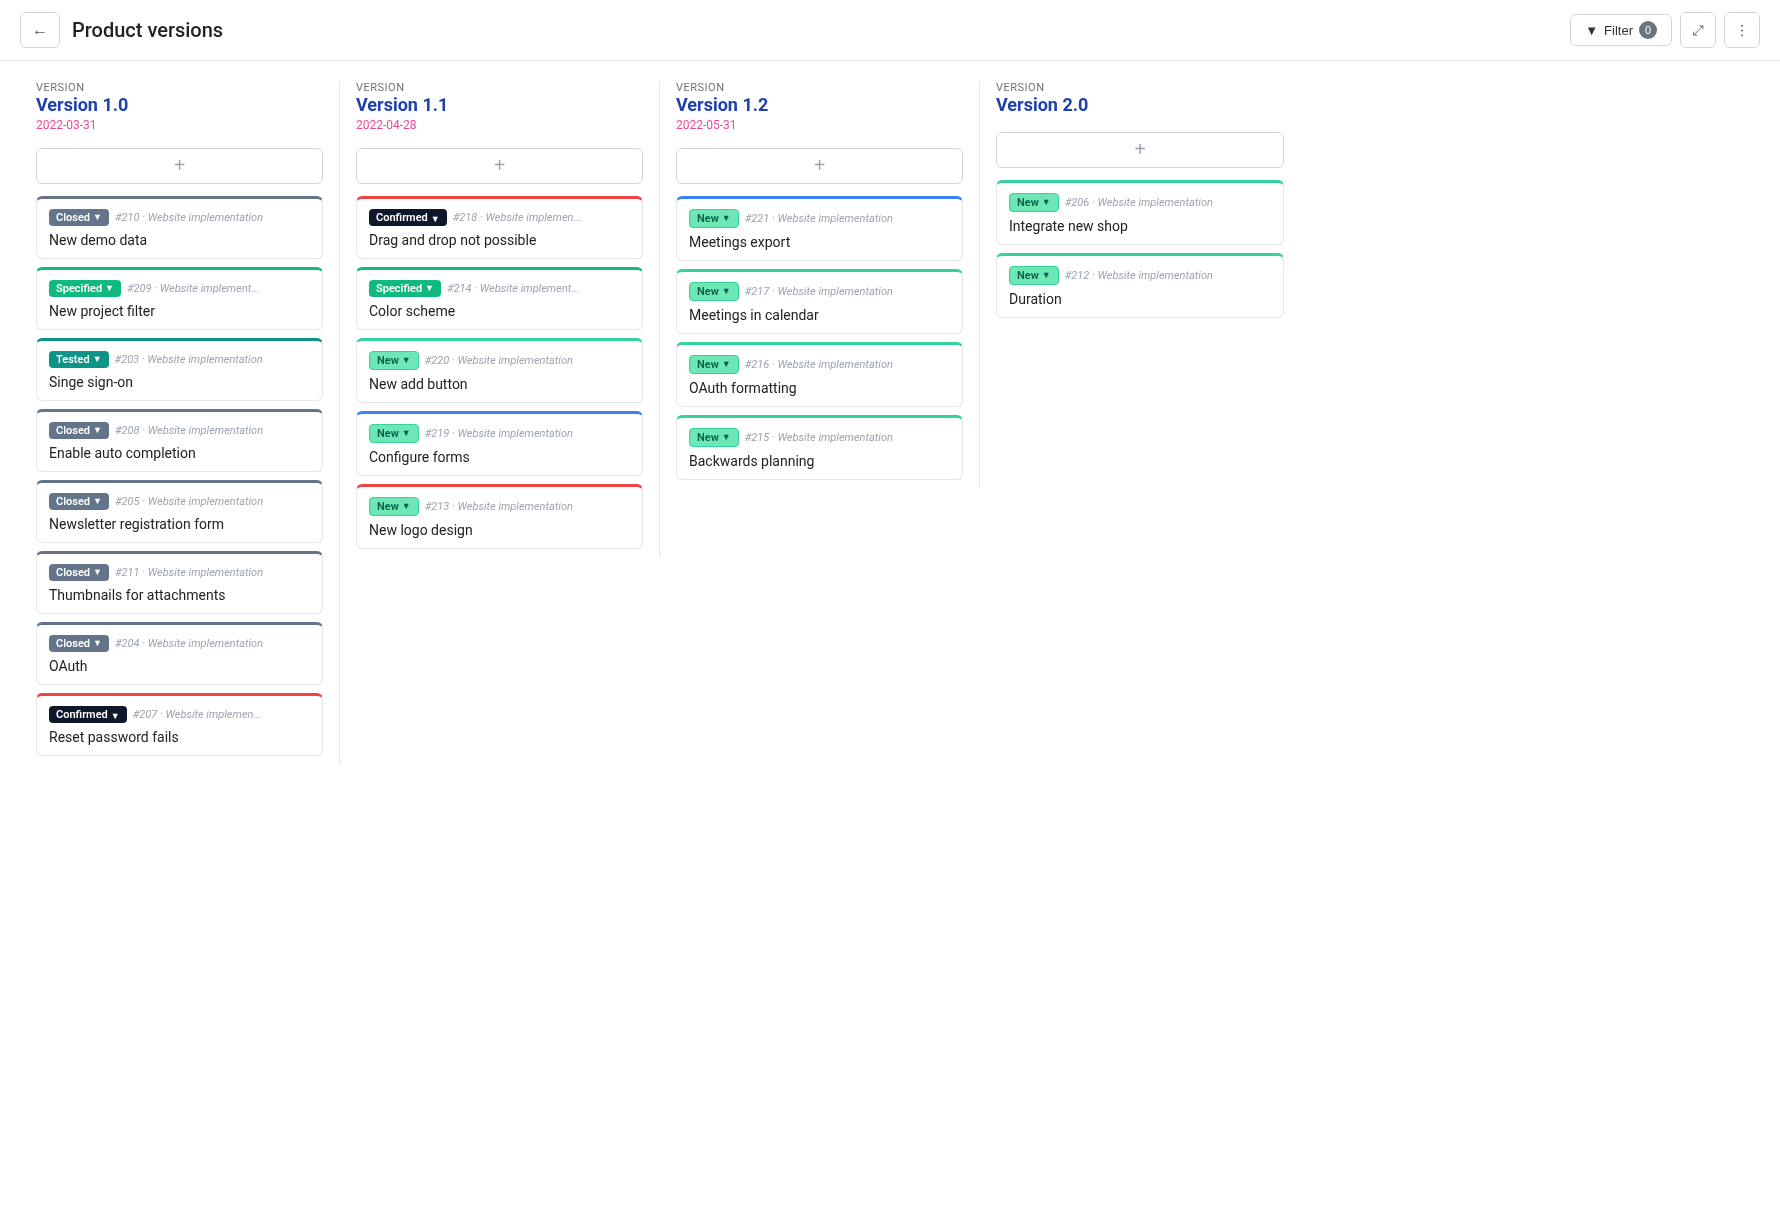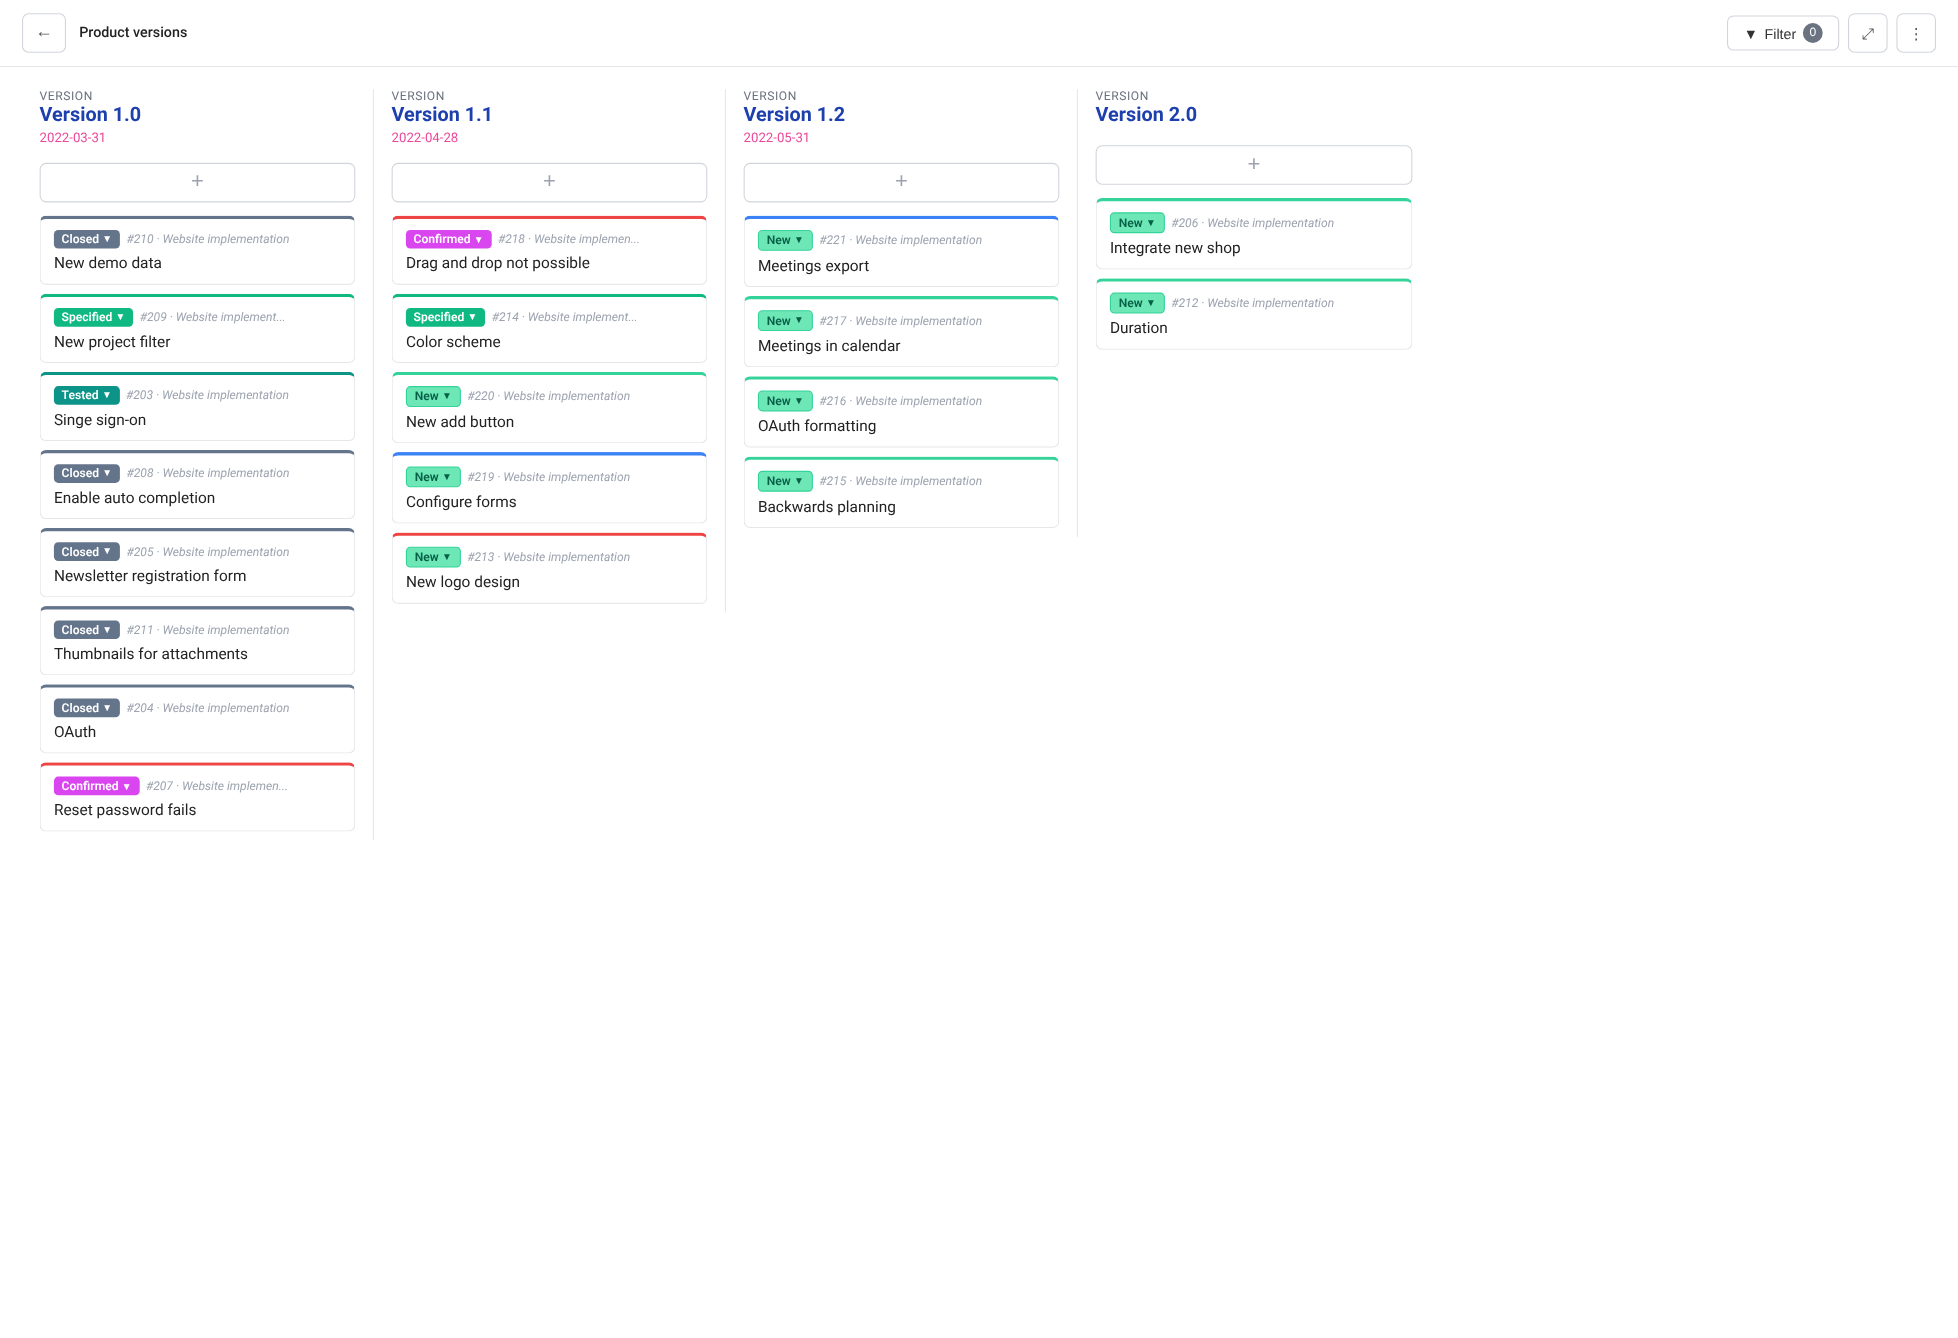--- a/index.html
+++ b/index.html
@@ -8,21 +8,21 @@
     .header {
       display: flex; align-items: center; padding: 12px 20px;
       border-bottom: 1px solid #e5e7eb; gap: 12px;
     }
     .back-btn {
       width: 40px; height: 36px; border: 1px solid #d1d5db; border-radius: 6px;
       background: #fff; cursor: pointer; display: flex; align-items: center; justify-content: center;
       font-size: 16px; color: #555;
     }
     .page-title {
-      font-size: 13px; font-weight: 500; color: #222; flex: 1;
+      font-size: 20px; font-weight: 500; color: #222; flex: 1;
     }
     .header-actions { display: flex; gap: 8px; align-items: center; }
     .filter-btn {
       display: flex; align-items: center; gap: 6px; padding: 6px 14px;
       border: 1px solid #d1d5db; border-radius: 6px; background: #fff; cursor: pointer;
       font-size: 13px; color: #333;
     }
     .filter-badge {
       background: #6b7280; color: #fff; border-radius: 50%; width: 18px; height: 18px;
       display: flex; align-items: center; justify-content: center; font-size: 11px;
@@ -62,21 +62,21 @@
     .card-meta { font-size: 11px; color: #9ca3af; font-style: italic; }
 
     .status-badge {
       display: inline-flex; align-items: center; gap: 3px;
       padding: 2px 7px; border-radius: 4px; font-size: 11px; font-weight: 600;
       color: #fff; cursor: pointer; white-space: nowrap;
     }
     .status-badge .chevron { font-size: 9px; }
 
     .status-closed { background: #64748b; }
-    .status-confirmed { background: #d946ef; align-items: flex-end; }
+    .status-confirmed { background: #0f172a; align-items: flex-end; }
     .status-specified { background: #10b981; text-align: right; }
     .status-tested { background: #0d9488; }
     .status-new { background: #6ee7b7; color: #065f46; border: 1px solid #34d399; }
 
     
     .border-closed { border-top-color: #64748b; }
     .border-confirmed { border-top-color: #ef4444; }
     .border-specified { border-top-color: #10b981; }
     .border-tested { border-top-color: #0d9488; }
     .border-new { border-top-color: #34d399; }

